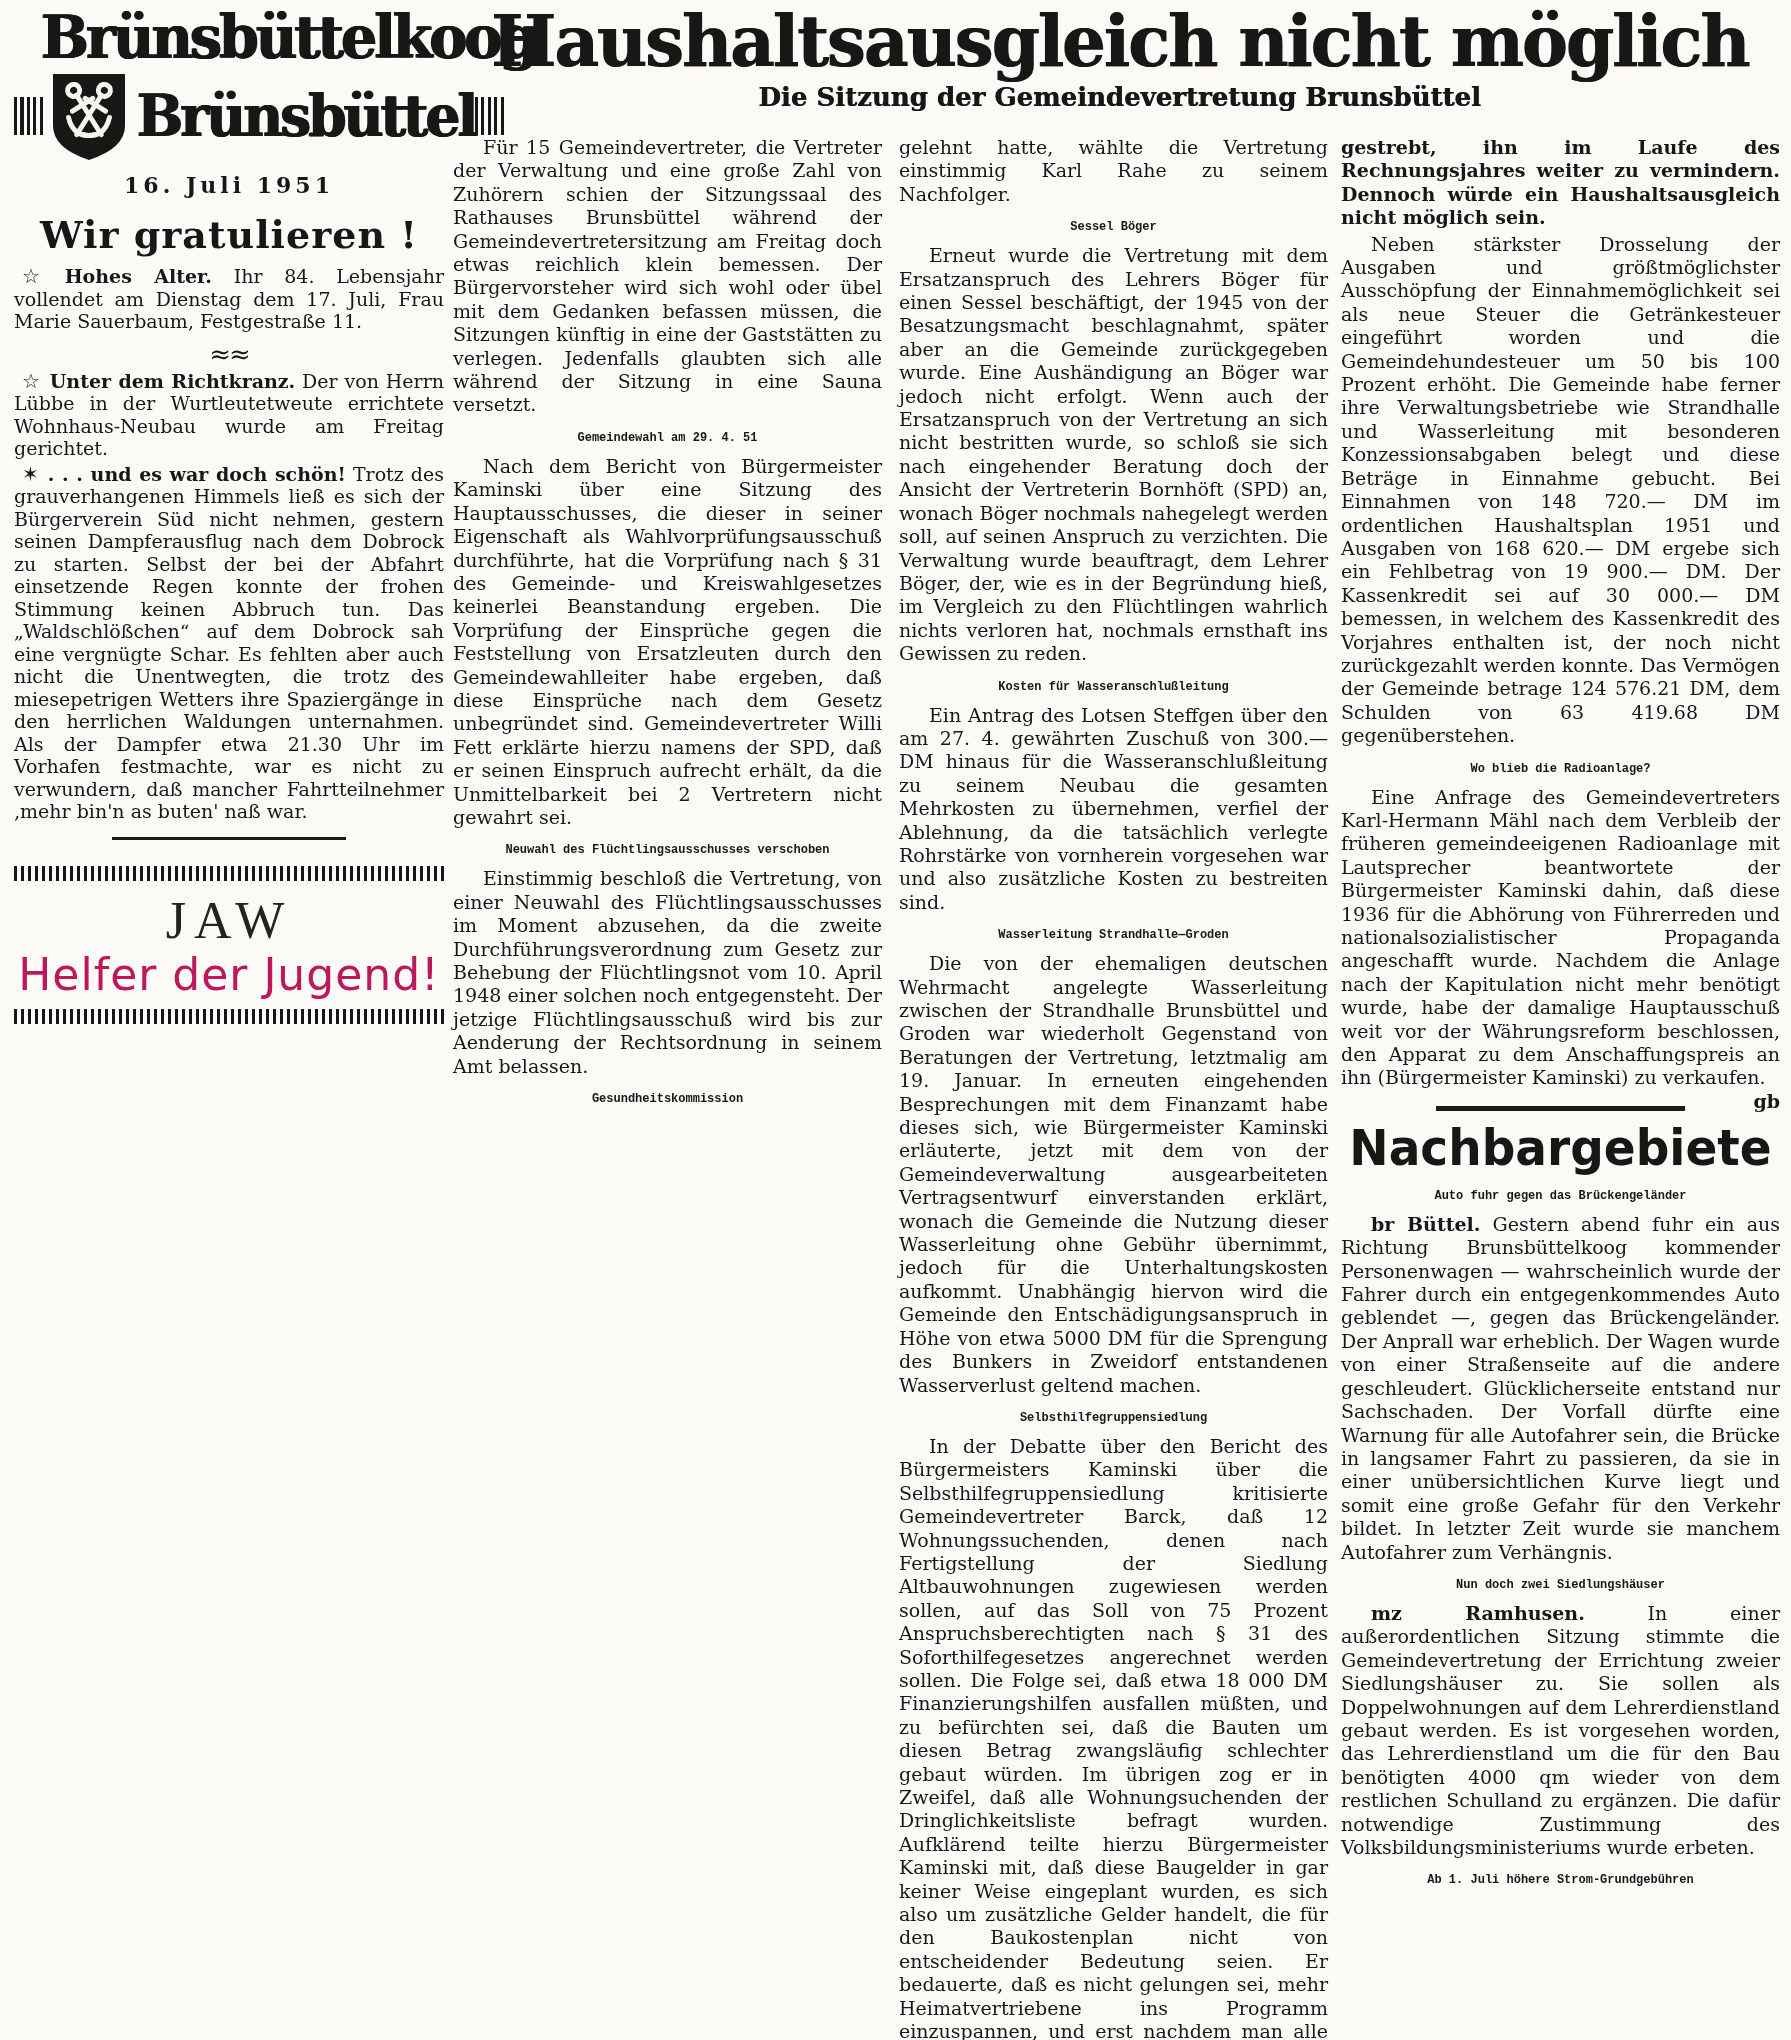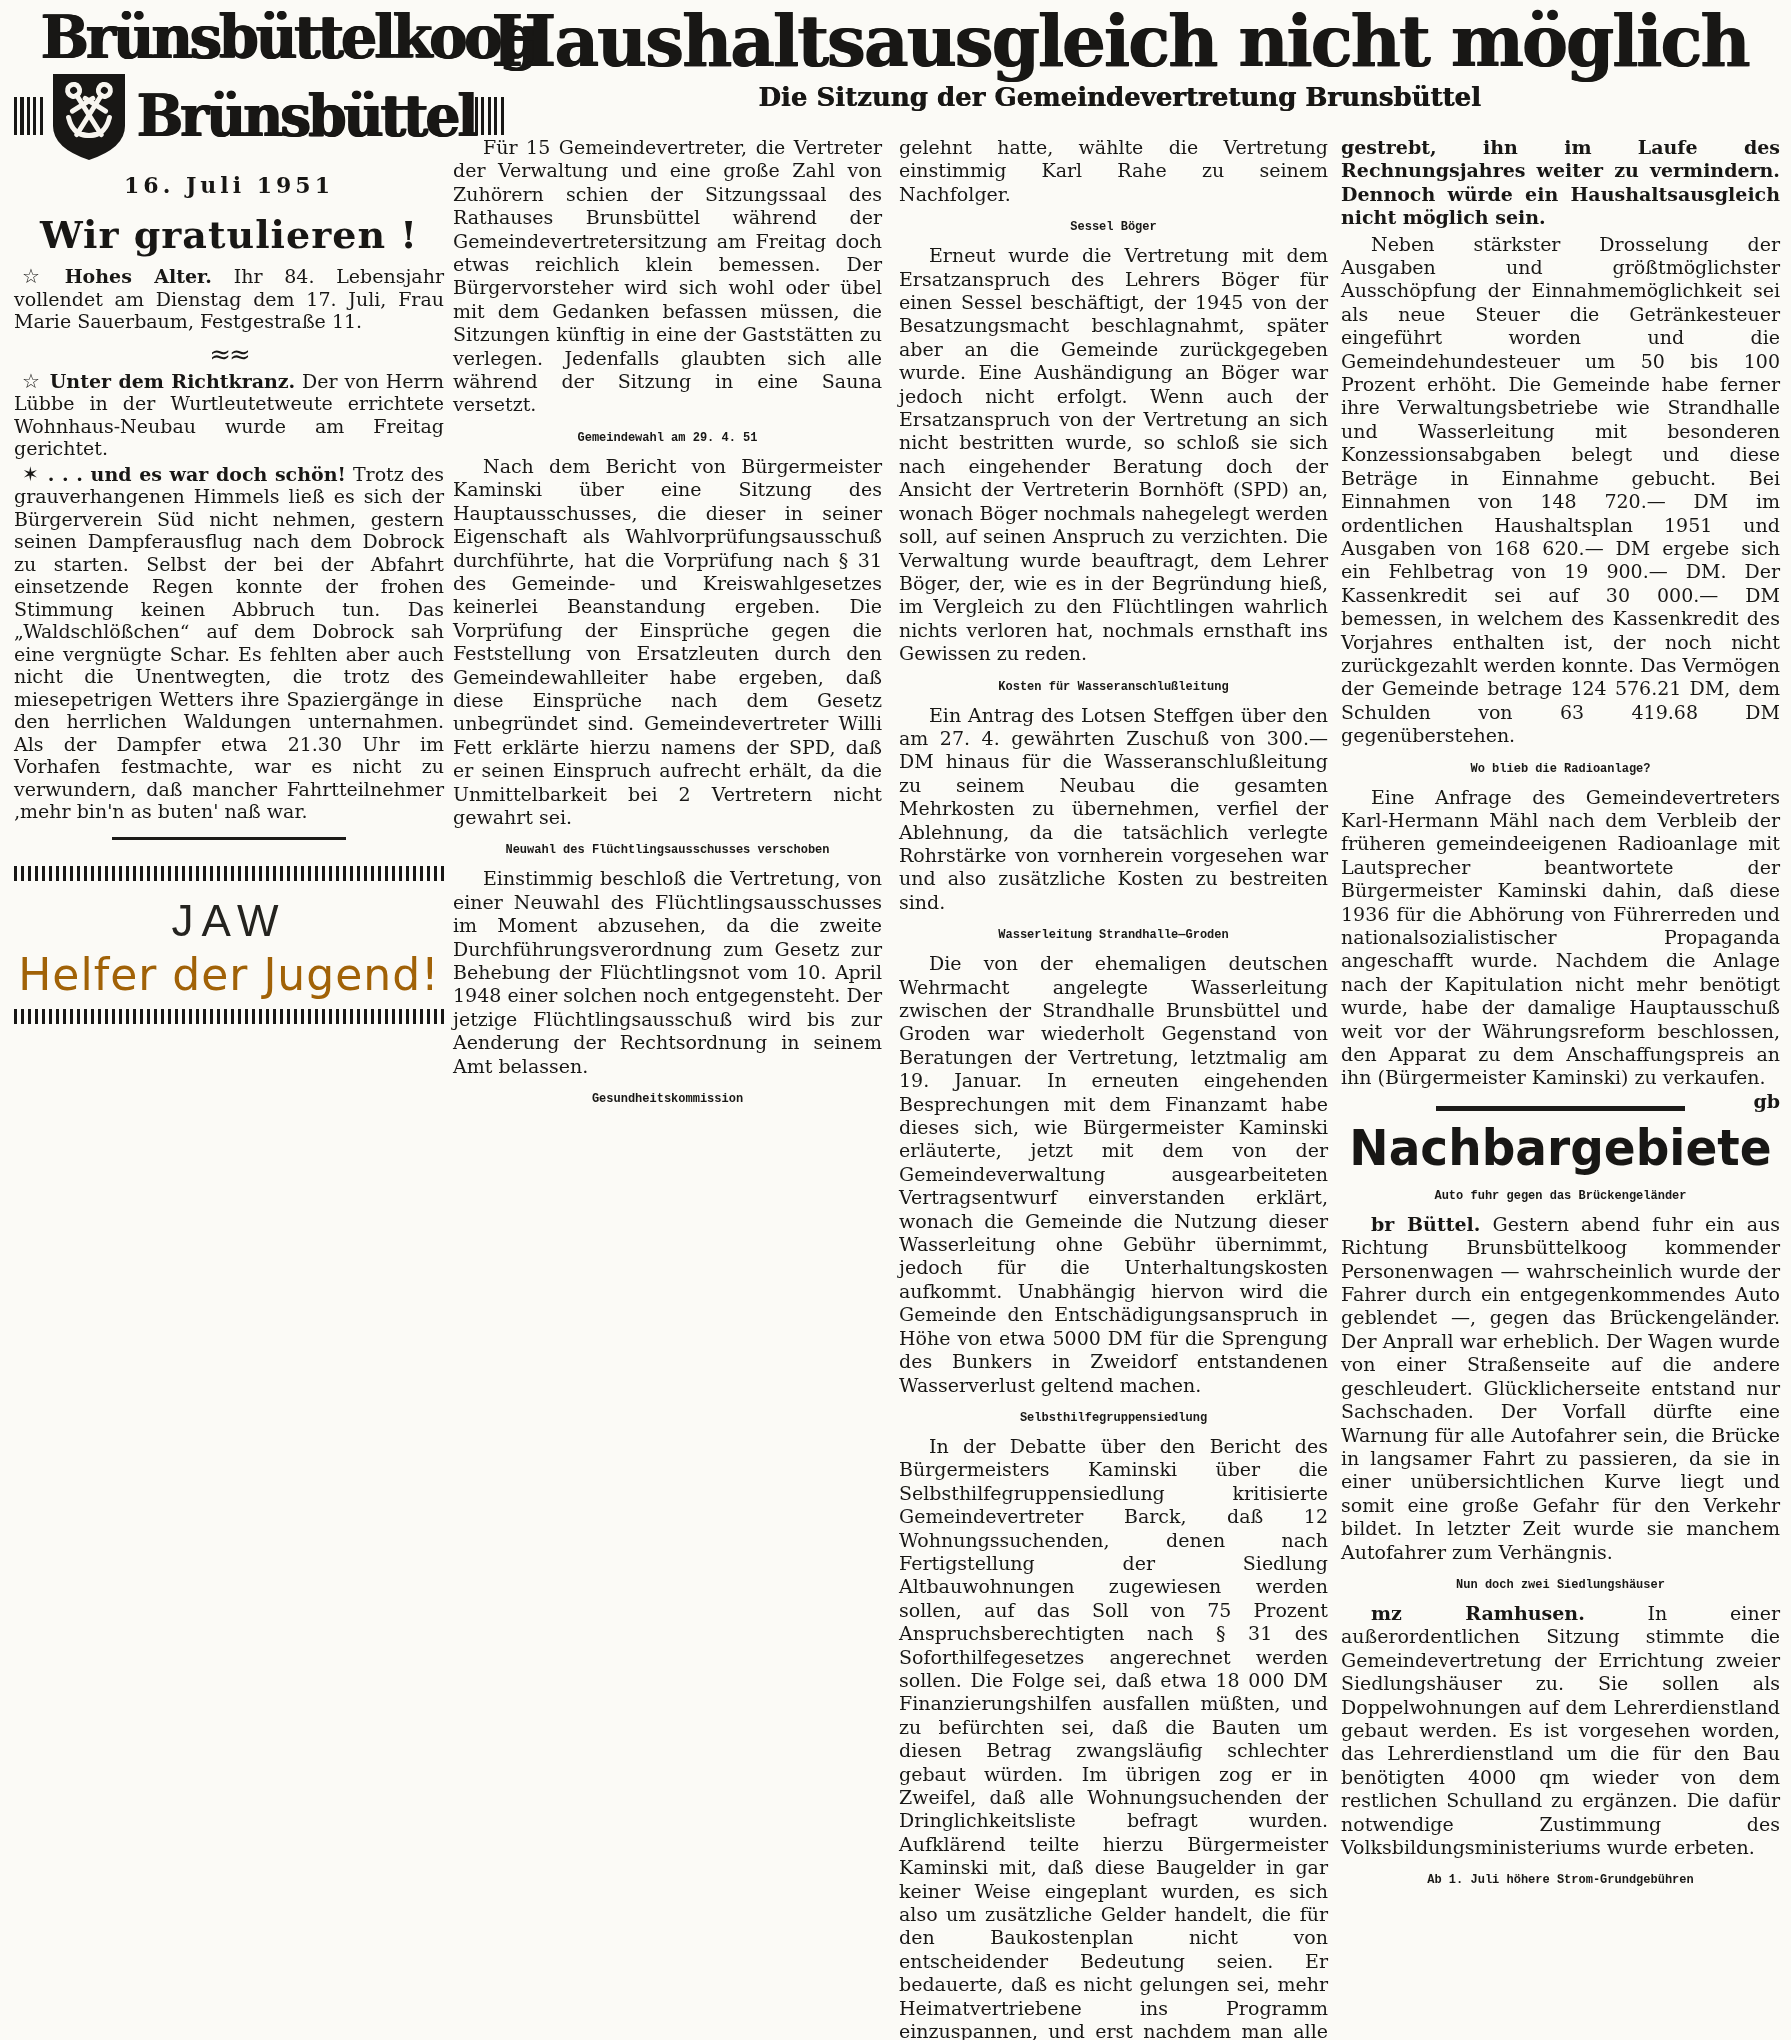--- a/index.html
+++ b/index.html
@@ -17,24 +17,24 @@
   .crest{margin:0 6px 0 4px;flex:0 0 auto;}
   .t2{font-size:55px;line-height:60px;transform:scaleY(1.04);}
   .date{font-size:22px;font-weight:bold;text-align:center;letter-spacing:4px;margin-top:10px;}
   .greeting{font-size:38px;font-weight:bold;text-align:center;margin:14px 0 8px;letter-spacing:1px;}
   .left-item{font-size:19px;line-height:22.5px;text-align:justify;margin:3px 0 0;}
   .left-item .star{font-size:20px;padding:0 9px 0 8px;font-weight:normal;}
   .wavy{text-align:center;font-size:26px;letter-spacing:-2px;margin:8px 0 0;line-height:26px;}
   .thin-rule{width:234px;border-top:3px solid #1c1b19;margin:14px auto 0;}
   .jaw-box{margin-top:26px;}
   .hatch{height:15px;background:repeating-linear-gradient(90deg,#181715 0 3px,transparent 3px 7px);}
-  .jaw-l1{font-family:Liberation Sans, sans-serif;font-size:44px;line-height:56px;text-align:center;
+  .jaw-l1{font-family:Liberation Serif, serif;font-size:52px;line-height:56px;text-align:center;
           letter-spacing:8px;margin:12px 0 0;color:#24231f;}
   .jaw-l2{font-family:"DejaVu Sans",sans-serif;font-size:44px;line-height:52px;text-align:center;
-          letter-spacing:1px;margin:0 0 8px;color:#a16207;}
+          letter-spacing:1px;margin:0 0 8px;color:#be185d;}
   
   .article-area{position:absolute;left:453px;top:0;width:1333px;}
   h1.headline{font-size:69px;line-height:74px;font-weight:bold;text-align:center;margin:4px 0 0;
               letter-spacing:-2px;transform:scaleY(1.03);text-shadow:1px 0 0 currentColor;}
   .subtitle{font-size:26px;font-weight:bold;text-align:center;margin-top:4px;
             text-shadow:0.6px 0 0 currentColor;}
   .cols{display:flex;margin-top:24px;}
   .col{width:429px;}
   .col + .col{margin-left:17px;}
   .col:last-child{width:439px;margin-left:13px;}

